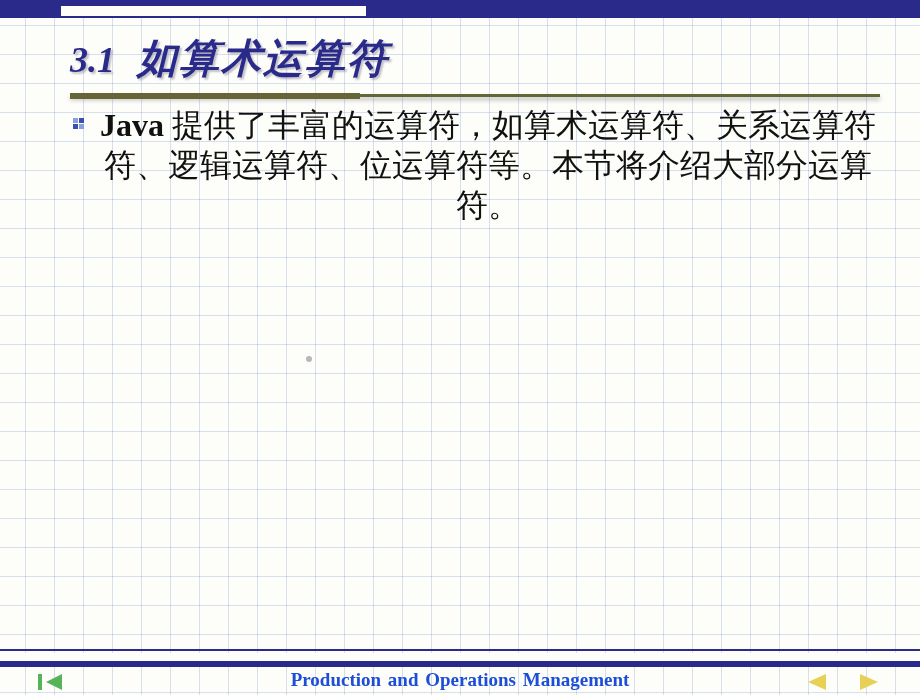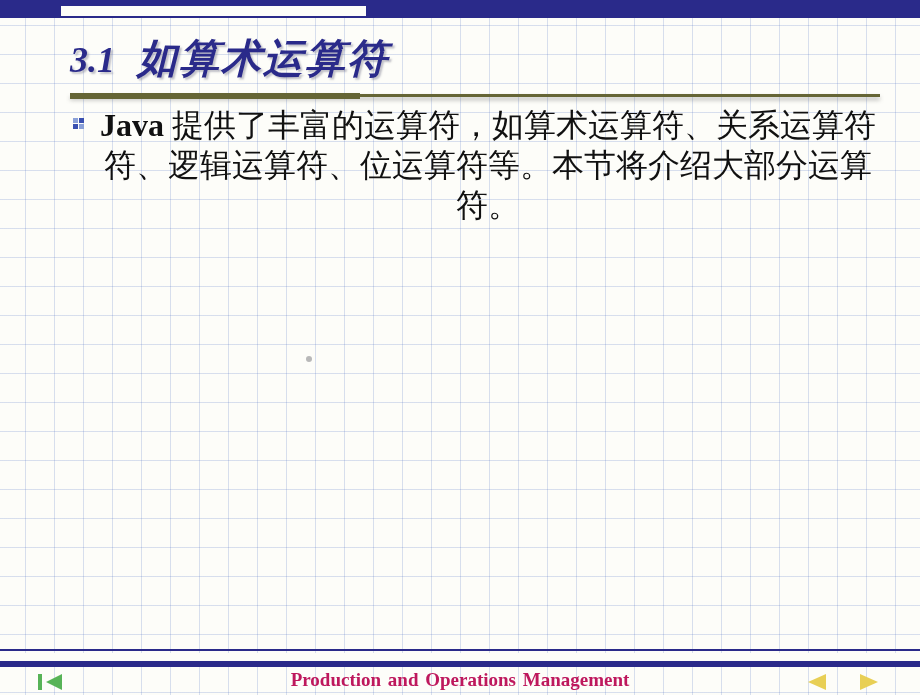--- a/index.html
+++ b/index.html
@@ -102,21 +102,21 @@
   }
   .bottombar-thick {
     position: absolute; left: 0; right: 0; bottom: 28px; height: 6px;
     background: #2a2a8a;
   }
   .footer-text {
     position: absolute; left: 0; right: 0; bottom: 4px;
     text-align: center;
     font-family: "Times New Roman", Times, serif;
     font-weight: bold;
-    color: #be185d;
+    color: #1d4ed8;
     font-size: 19px;
     word-spacing: 2px;
   }
   .nav {
     position: absolute; bottom: 2px; display: flex; gap: 12px;
   }
   .nav.left { left: 34px; }
   .nav.right { right: 34px; gap: 18px; }
   .nav-btn {
     width: 34px; height: 22px; position: relative;

